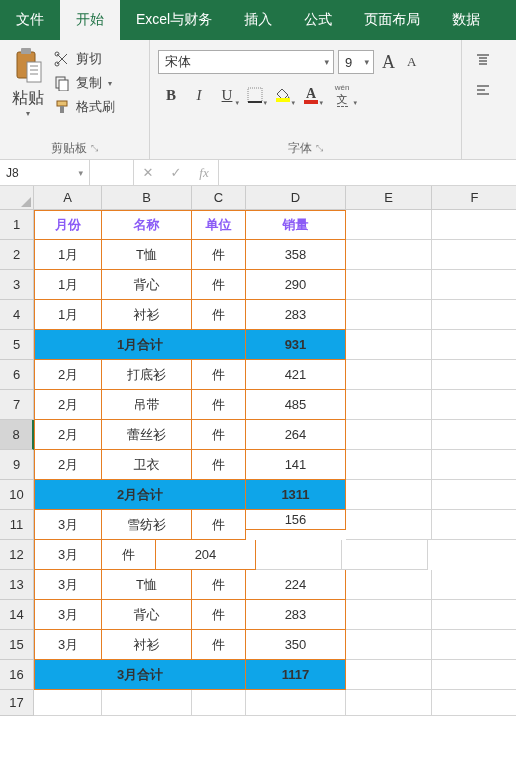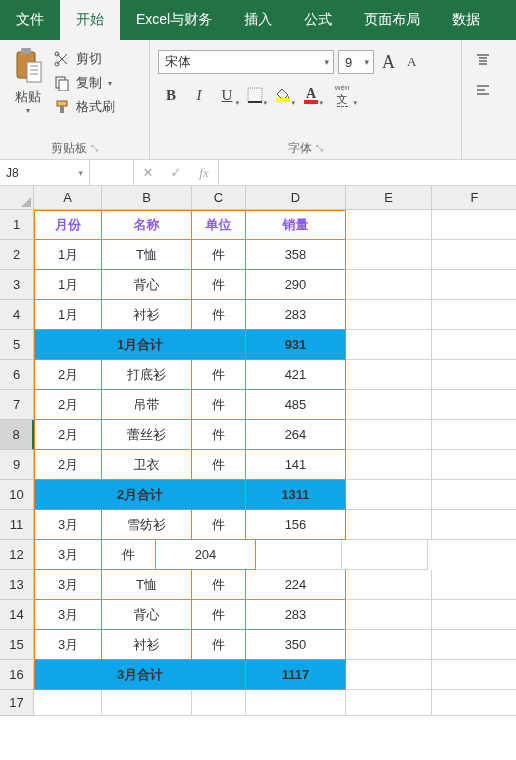--- a/index.html
+++ b/index.html
@@ -14,21 +14,21 @@
 .ribbon { background: #f3f3f3; height: 120px; border-bottom: 1px solid #d4d4d4; display: flex; }
 .ribbon-group { display: flex; flex-direction: column; border-right: 1px solid #d4d4d4; padding: 4px 6px 0 6px; height: 100%; }
 .ribbon-group-body { flex: 1; display: flex; align-items: flex-start; }
 .ribbon-group-label { text-align: center; font-size: 12px; color: #666; padding: 2px 0; display: flex; justify-content: center; align-items: center; gap: 4px; }
 .launcher { font-size: 9px; color: #888; cursor: pointer; }
 
 
 .paste-col { display: flex; flex-direction: column; align-items: center; width: 44px; padding-top: 4px; }
 .paste-icon { width: 30px; height: 38px; }
 .paste-icon svg { width: 100%; height: 100%; }
-.paste-btn { font-size: 13px; color: #444; margin-top: 2px; }
+.paste-btn { font-size: 16px; color: #444; margin-top: 2px; }
 .paste-dd { font-size: 8px; color: #666; }
 .clip-btns { display: flex; flex-direction: column; gap: 6px; padding: 6px 0 0 4px; }
 .clip-btn { display: flex; align-items: center; gap: 6px; color: #444; font-size: 13px; cursor: pointer; }
 .clip-btn svg { width: 16px; height: 16px; }
 .clip-btn .dd { font-size: 8px; color: #666; }
 
 
 .font-col { display: flex; flex-direction: column; gap: 8px; padding: 6px 2px 0 2px; }
 .font-row1 { display: flex; gap: 4px; align-items: center; }
 .font-select { border: 1px solid #ababab; background: #fff; height: 24px; padding: 0 18px 0 6px; font-size: 13px; color: #333; display: flex; align-items: center; position: relative; }
@@ -347,21 +347,21 @@
       <div class="grid-row" style="height: 30px;">
         <div class="cell db db-left total-cell" style="width: 212px; height: 30px;">2月合计</div>
         <div class="cell db total-cell" style="width: 100px; height: 30px;">1311</div>
         <div class="cell" style="width: 86px; height: 30px;"></div>
         <div class="cell" style="width: 86px; height: 30px;"></div>
       </div>
       <div class="grid-row" style="height: 30px;">
         <div class="cell db db-left" style="width: 68px; height: 30px;">3月</div>
         <div class="cell db" style="width: 90px; height: 30px;">雪纺衫</div>
         <div class="cell db" style="width: 54px; height: 30px;">件</div>
-        <div class="cell db" style="width: 100px; height: 30px;">156</div>
+        <div class="cell db" style="width: 100px; height: 20px;">156</div>
         <div class="cell" style="width: 86px; height: 30px;"></div>
         <div class="cell" style="width: 86px; height: 30px;"></div>
       </div>
       <div class="grid-row" style="height: 30px;">
         <div class="cell db db-left" style="width: 68px; height: 30px;">3月</div>
         <div class="cell db" style="width: 54px; height: 30px;">件</div>
         <div class="cell db" style="width: 100px; height: 30px;">204</div>
         <div class="cell" style="width: 86px; height: 30px;"></div>
         <div class="cell" style="width: 86px; height: 30px;"></div>
       </div>

